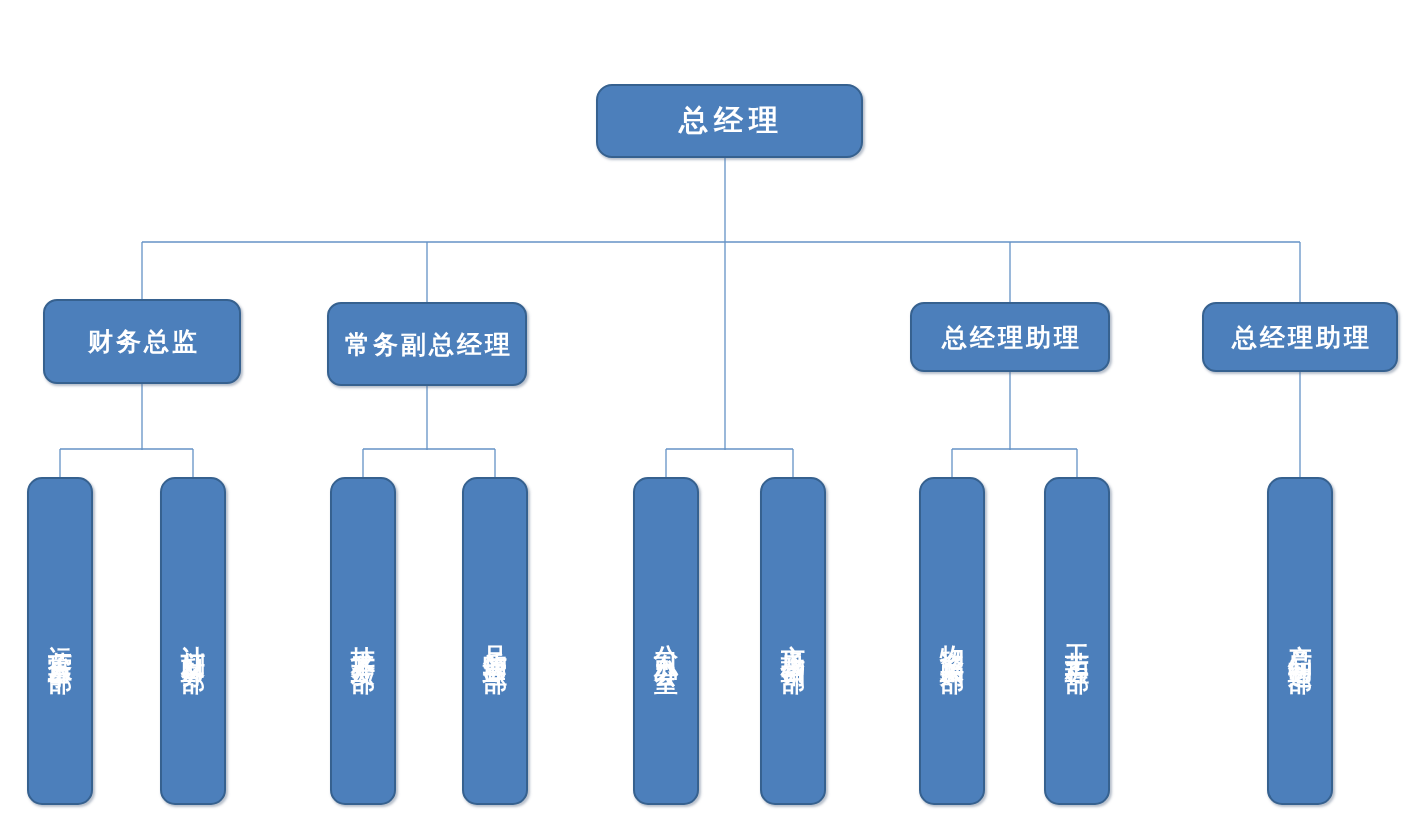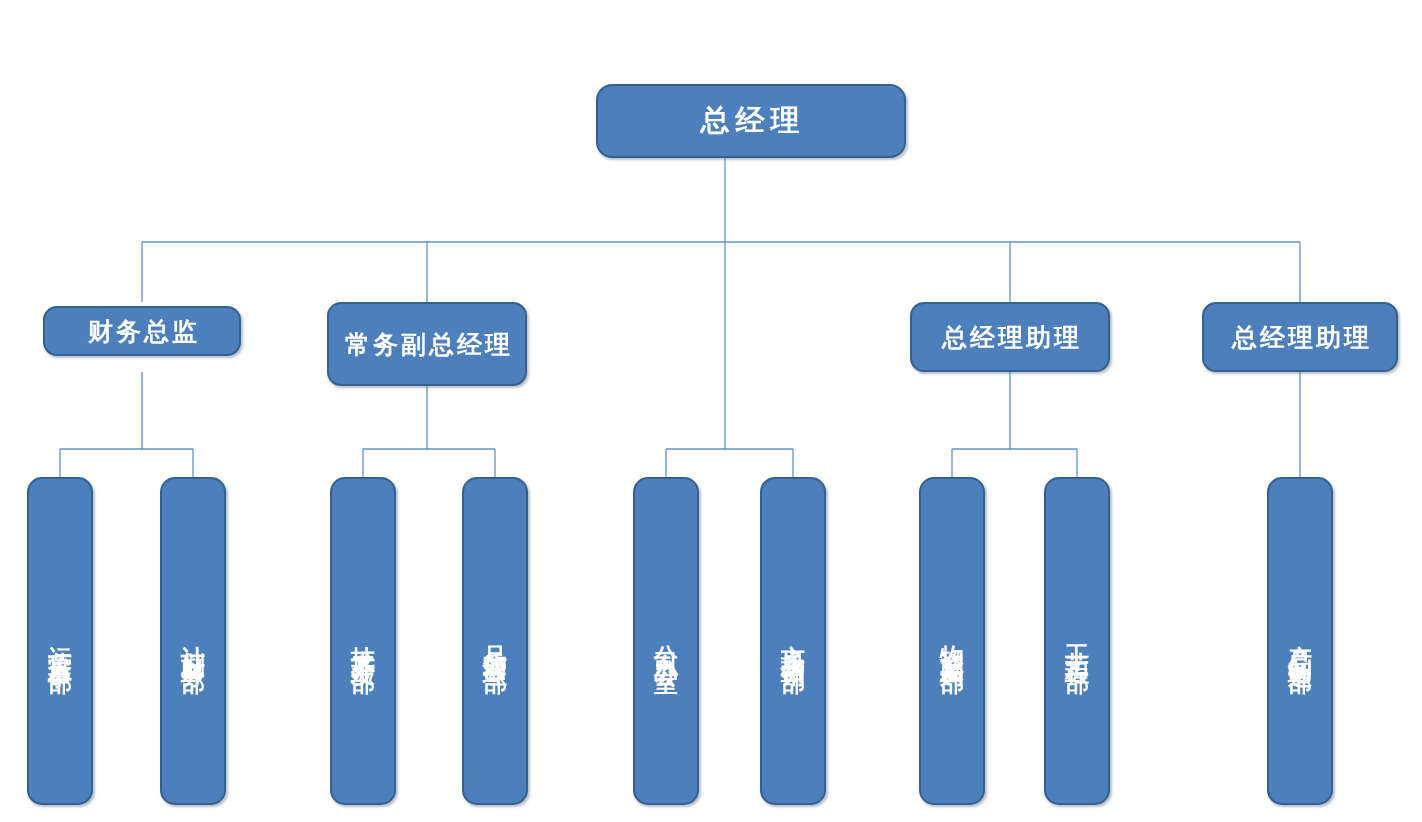--- a/index.html
+++ b/index.html
@@ -78,25 +78,25 @@
              M363 449 H495
              M363 449 V477
              M495 449 V477
              M1010 372 V450
              M952 449 H1077
              M952 449 V477
              M1077 449 V477
              M1300 372 V477" fill="none" stroke="#6593C6" stroke-width="1.3"></path>
   </svg>
 
-  <div class="node root" style="left:596px; top:84px; width:310px; height:74px;">
+  <div class="node root" style="left:596px; top:84px; width:267px; height:74px;">
     <span class="label-h">总经理</span>
   </div>
 
-  <div class="node mgr" style="left:43px; top:306px; width:198px; height:50px;">
+  <div class="node mgr" style="left:43px; top:299px; width:198px; height:85px;">
     <span class="label-h">财务总监</span>
   </div>
   <div class="node mgr" style="left:327px; top:302px; width:200px; height:84px;">
     <span class="label-h">常务副总经理</span>
   </div>
   <div class="node mgr" style="left:910px; top:302px; width:200px; height:70px;">
     <span class="label-h">总经理助理</span>
   </div>
   <div class="node mgr" style="left:1202px; top:302px; width:196px; height:70px;">
     <span class="label-h">总经理助理</span>

